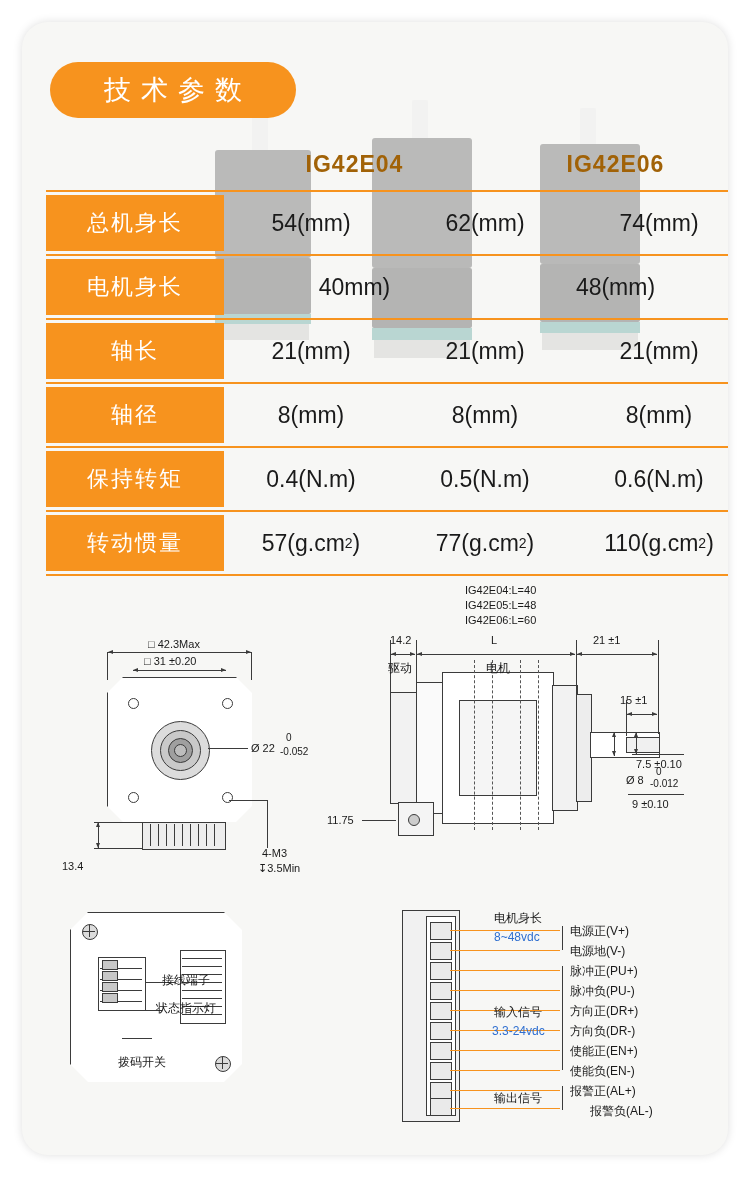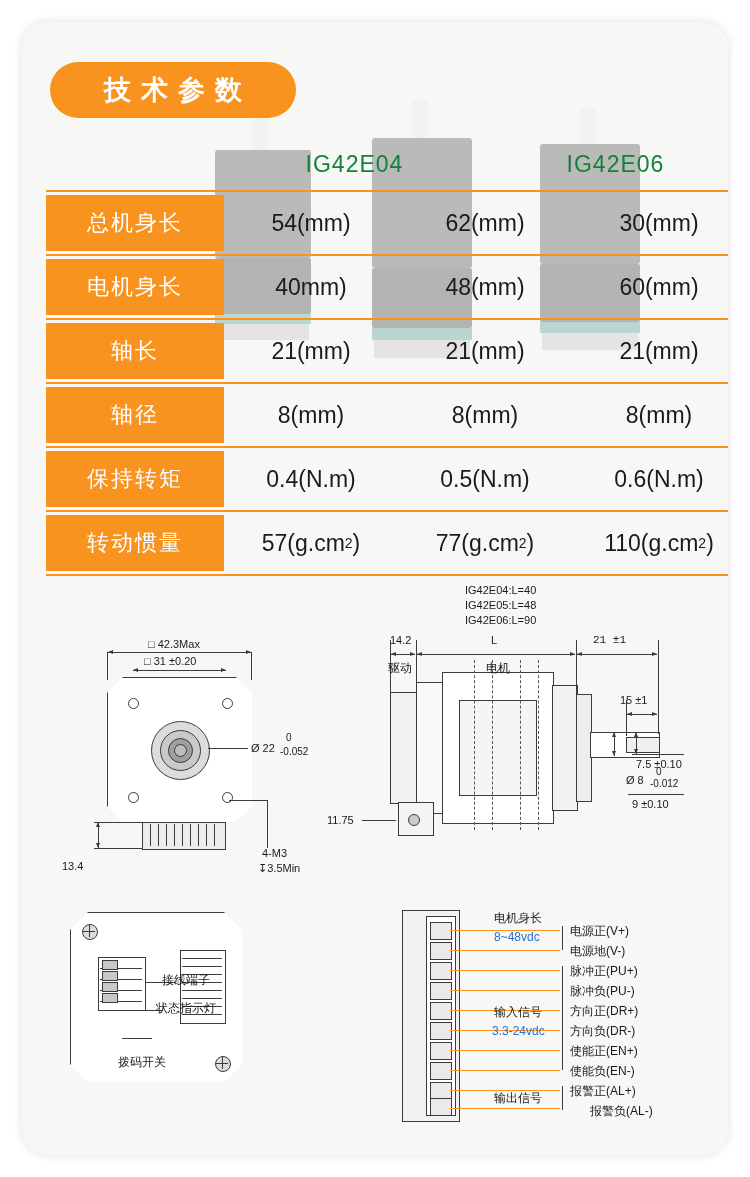--- a/index.html
+++ b/index.html
@@ -29,21 +29,21 @@
     position:absolute;
     left:28px;top:40px;
     width:246px;height:56px;
     background:#f7931e;
     border-radius:28px;
     display:flex;align-items:center;justify-content:center;
   }
   .title-pill span{
     color:#ffffff;
     font-size:27px;
-    font-weight:bold;
+    font-weight:normal;
     letter-spacing:10px;
     text-indent:10px;
   }
 
   
   .motor-bg{position:absolute;opacity:0.30;}
   .m-body{position:absolute;background:#2e2e2e;border-radius:3px;}
   .m-shaft{position:absolute;background:#e6e6e6;border-radius:2px;}
   .m-drive{position:absolute;background:#1d1d1d;border-radius:2px;}
   .m-conn{position:absolute;background:#b9b9b9;}
@@ -57,23 +57,23 @@
   }
   .spec-head{
     display:flex;
     height:52px;
     align-items:center;
   }
   .spec-head .lab{width:178px;}
   .spec-head .col{
     flex:1;
     text-align:center;
-    color:#15803d;
+    color:#a16207;
     font-size:23px;
-    font-weight:normal;
+    font-weight:bold;
     letter-spacing:1px;
   }
   .row{
     display:flex;
     height:56px;
     align-items:stretch;
     margin-bottom:3px;
   }
   .row .lab{
     width:178px;
@@ -175,29 +175,28 @@
         <div class="lab"></div>
         <div class="col">IG42E04</div>
         <div class="col">IG42E06</div>
       </div>
       <div class="rowline"></div>
 
       <div class="row">
         <div class="lab">总机身长</div>
         <div class="cell">54(mm)</div>
         <div class="cell">62(mm)</div>
-        <div class="cell">30(mm)</div>
+        <div class="cell">74(mm)</div>
       </div>
       <div class="rowline"></div>
 
       <div class="row">
         <div class="lab">电机身长</div>
         <div class="cell">40mm)</div>
         <div class="cell">48(mm)</div>
-        <div class="cell">60(mm)</div>
       </div>
       <div class="rowline"></div>
 
       <div class="row">
         <div class="lab">轴长</div>
         <div class="cell">21(mm)</div>
         <div class="cell">21(mm)</div>
         <div class="cell">21(mm)</div>
       </div>
       <div class="rowline"></div>
@@ -288,21 +287,21 @@
         <div class="arrv" style="left:76px;top:280px;height:26px;"></div>
         <div class="dline h" style="left:72px;top:280px;width:48px;"></div>
         <div class="dline h" style="left:72px;top:306px;width:48px;"></div>
         <div class="lbl" style="left:40px;top:318px;">13.4</div>
       </div>
 
       <div>
 
         <div class="lbl" style="left:443px;top:42px;">IG42E04:L=40</div>
         <div class="lbl" style="left:443px;top:57px;">IG42E05:L=48</div>
-        <div class="lbl" style="left:443px;top:72px;">IG42E06:L=90</div>
+        <div class="lbl" style="left:443px;top:72px;">IG42E06:L=60</div>
 
         <div class="box" style="left:368px;top:150px;width:26px;height:110px;background:#f2f2f2;"></div>
 
         <div class="box" style="left:394px;top:140px;width:26px;height:130px;background:#fafafa;"></div>
         <div class="box" style="left:420px;top:130px;width:110px;height:150px;background:#ffffff;"></div>
         <div class="box" style="left:437px;top:158px;width:76px;height:94px;background:#f5f5f5;"></div>
         <div class="box" style="left:530px;top:143px;width:24px;height:124px;background:#f2f2f2;"></div>
 
         <div class="box" style="left:554px;top:152px;width:14px;height:106px;background:#ededed;"></div>
 
@@ -320,21 +319,21 @@
         <div class="dline v" style="left:368px;top:98px;height:54px;"></div>
         <div class="dline v" style="left:394px;top:98px;height:44px;"></div>
         <div class="dline v" style="left:554px;top:98px;height:56px;"></div>
         <div class="dline v" style="left:636px;top:98px;height:94px;"></div>
 
         <div class="arrw" style="left:369px;top:112px;width:24px;"></div>
         <div class="lbl" style="left:368px;top:92px;">14.2</div>
         <div class="arrw" style="left:395px;top:112px;width:158px;"></div>
         <div class="lbl" style="left:469px;top:92px;">L</div>
         <div class="arrw" style="left:555px;top:112px;width:80px;"></div>
-        <div class="lbl" style="left:571px;top:92px;font-family:Liberation Mono, monospace;">21 ±1</div>
+        <div class="lbl" style="left:571px;top:92px;">21 ±1</div>
 
         <div class="lbl cn" style="left:366px;top:118px;">驱动</div>
         <div class="lbl cn" style="left:464px;top:118px;">电机</div>
 
         <div class="dline v" style="left:604px;top:158px;height:36px;"></div>
         <div class="dline v" style="left:636px;top:158px;height:34px;"></div>
         <div class="arrw" style="left:605px;top:172px;width:30px;"></div>
         <div class="lbl" style="left:598px;top:152px;">15 ±1</div>
 
         <div class="arrv" style="left:614px;top:190px;height:22px;"></div>

